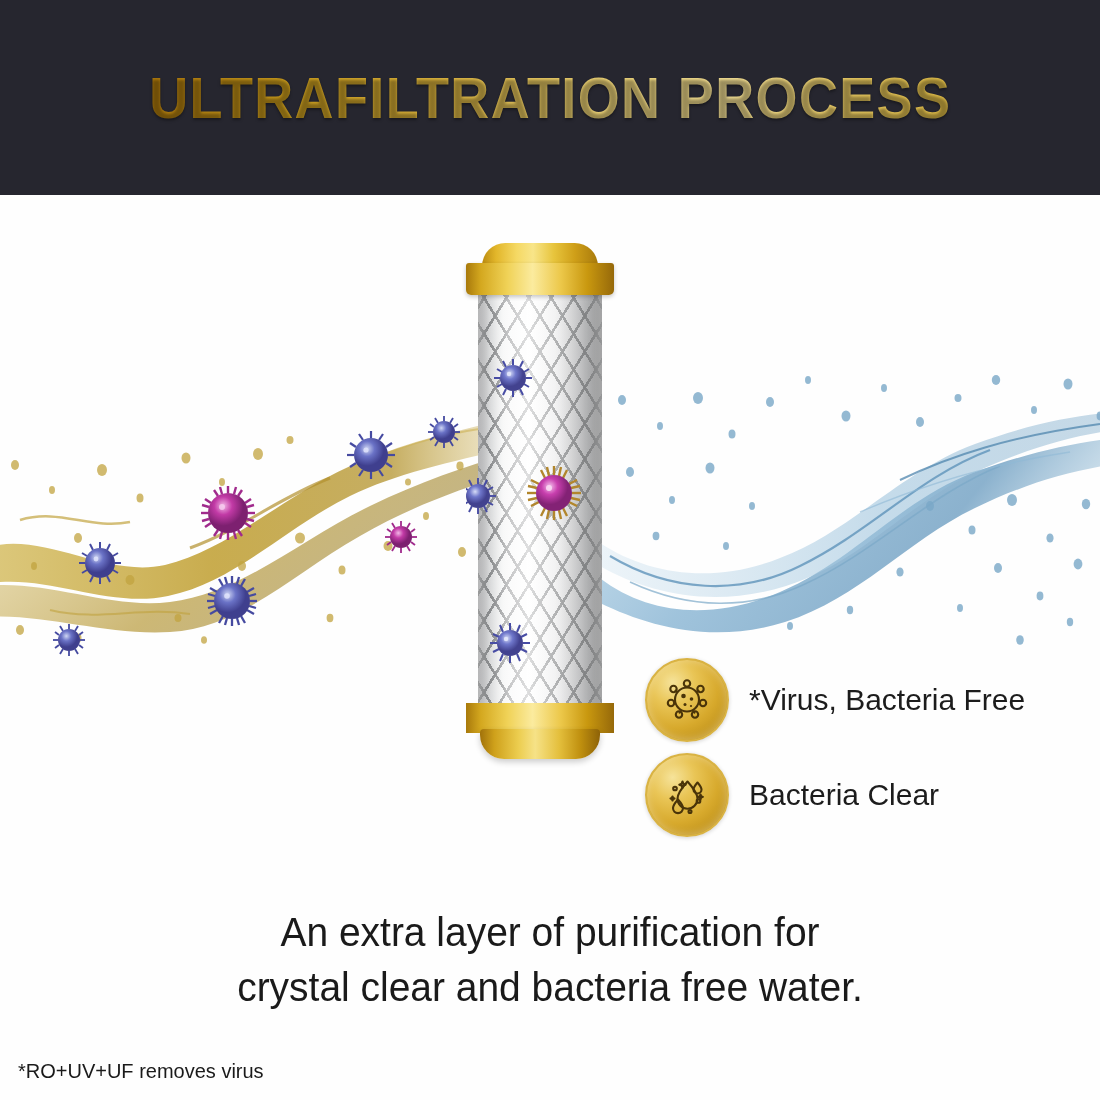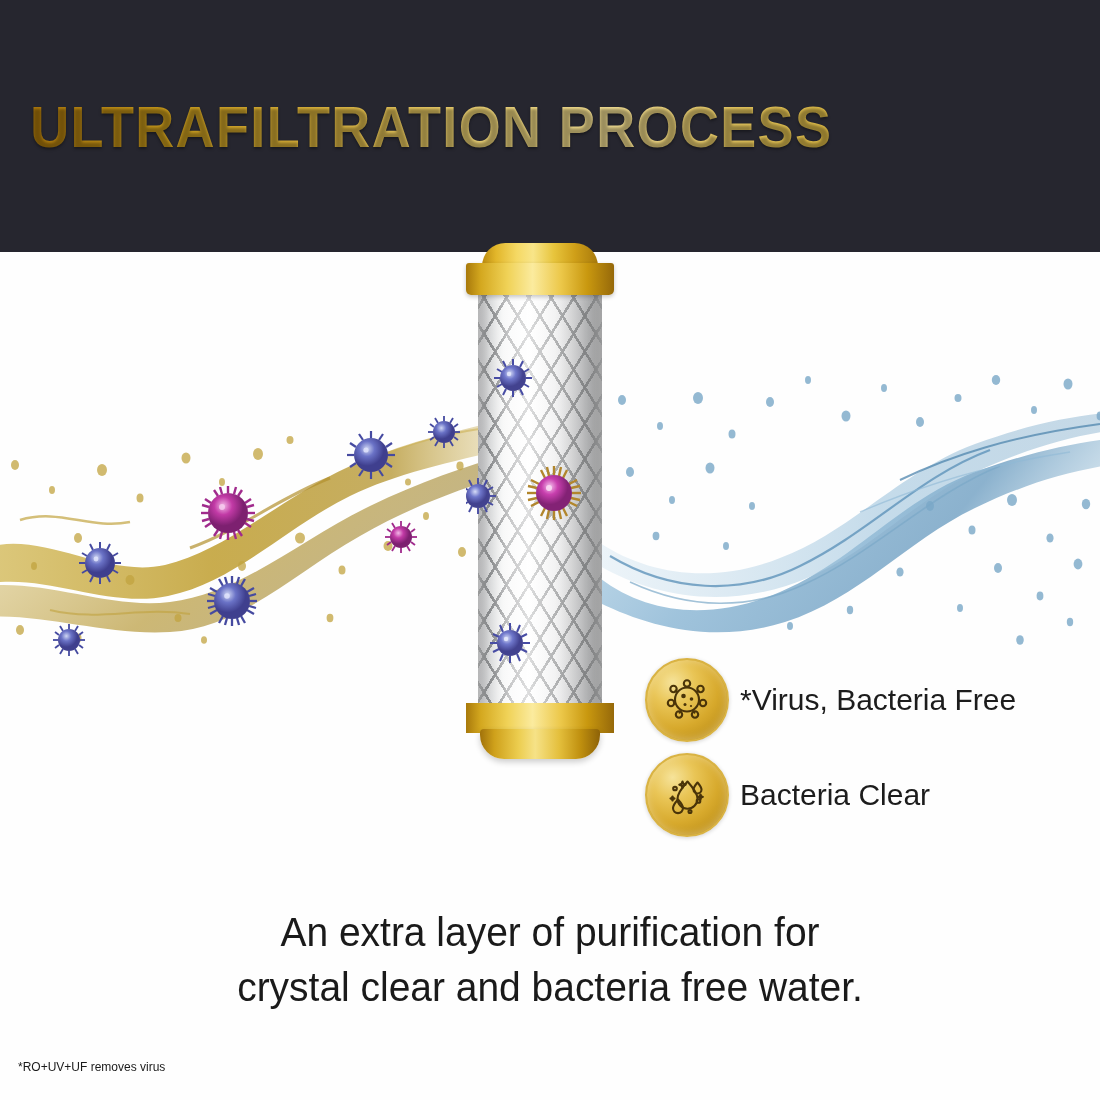--- a/index.html
+++ b/index.html
@@ -8,23 +8,23 @@
     width:1100px;height:1100px;
     background:#ffffff;
     font-family:"Liberation Sans", sans-serif;
     overflow:hidden;
     position:relative;
   }
   .stage{position:relative;width:1100px;height:1100px;overflow:hidden;background:#fefefe;}
 
   
   .banner{
-    position:absolute;left:0;top:0;width:1100px;height:252px;
+    position:absolute;left:0;top:0;width:1100px;height:195px;
     background:#26262f;
-    display:flex;align-items:center;justify-content:flex-start;
+    display:flex;align-items:center;justify-content:center;
   }
   .banner-title{
     font-family:"Liberation Sans", sans-serif;
     font-weight:bold;
     font-size:58px;
     letter-spacing:1.5px;
     transform:scaleX(0.93);
     background:linear-gradient(100deg,#a9750a 0%,#c79a1c 18%,#d8b03a 35%,#e9cf72 55%,#f0dc92 72%,#e3c45c 88%,#d9b642 100%);
     -webkit-background-clip:text;
     background-clip:text;
@@ -100,42 +100,42 @@
   .feature{display:flex;align-items:center;height:95px;}
   .badge{
     width:80px;height:80px;border-radius:50%;flex:0 0 80px;
     background:
       radial-gradient(circle at 32% 28%, #f6e39a 0%, #e9c556 28%, #d7a92c 58%, #c2941c 80%, #b5860f 100%);
     border:2px solid #d9b344;
     box-shadow:0 1px 4px rgba(0,0,0,0.18), inset 0 0 9px rgba(255,255,255,0.35);
     display:flex;align-items:center;justify-content:center;
   }
   .feature-label{
-    margin-left:11px;
+    margin-left:20px;
     font-size:30px;
     color:#1c1c1c;
     font-family:"Liberation Sans", sans-serif;
     white-space:nowrap;
   }
 
   
   .tagline{
     position:absolute;left:0;top:905px;width:1100px;
     text-align:center;
     font-size:41px;
     line-height:1.33;
     color:#1a1a1a;
     font-family:"Liberation Sans", sans-serif;
     transform:scaleX(0.95);
   }
 
   
   .footnote{
     position:absolute;left:18px;top:1060px;
-    font-size:12px;color:#1a1a1a;
+    font-size:20px;color:#1a1a1a;
     font-family:"Liberation Sans", sans-serif;
   }
 </style>
 </head>
 <body>
 
 <div class="stage">
 
   <div class="banner">
     <div class="banner-title">ULTRAFILTRATION PROCESS</div>

